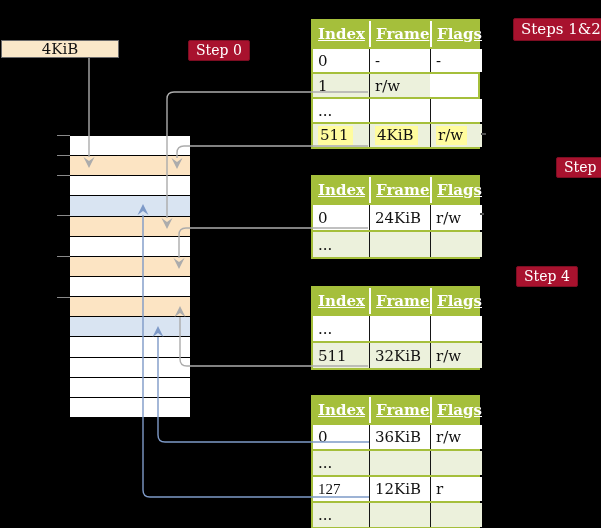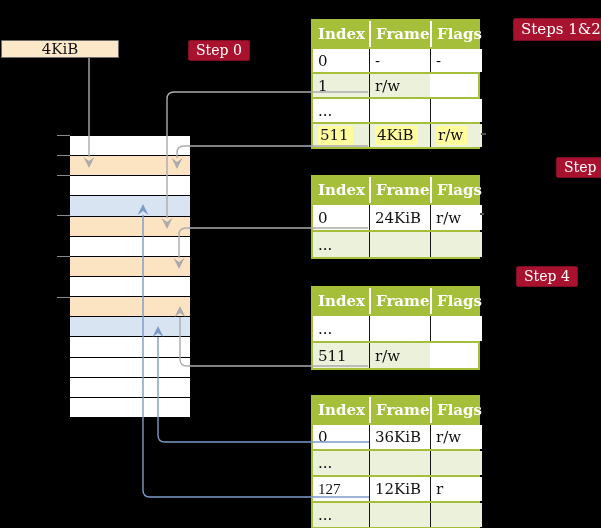--- a/index.html
+++ b/index.html
@@ -32,21 +32,21 @@
   .mem-row{flex:1;border-bottom:1px solid #000;}
   .tick{position:absolute;left:57px;width:13px;height:1px;background:#8a8a8a;}
   
   .ptable{
     position:absolute;left:311px;width:169px;
     border:2px solid var(--green);box-sizing:border-box;background:#fff;
   }
   .prow{display:grid;grid-template-columns:56px 61px 52px;box-sizing:border-box;}
   .prow.head{height:26px;background:var(--green);}
   .prow.head .pcell{
-    color:#fff;font-weight:bold;font-size:15px;border-left:2px solid #fff;
+    color:#fff;font-weight:bold;font-size:15px;border-left:2px solid #fff;text-decoration:underline;
   }
   .prow.head .pcell:first-child{border-left:none;}
   .prow.body{border-top:2px solid var(--green);}
   .prow.body .pcell{font-size:15px;color:#111;border-left:1px solid #161616;}
   .prow.body .pcell:first-child{border-left:none;}
   .pcell{
     display:flex;align-items:center;padding-left:5px;box-sizing:border-box;
     overflow:hidden;white-space:nowrap;
   }
   .hl{background:var(--yellow);padding:0 4px 1px 2px;}
@@ -144,20 +144,21 @@
         <div class="pcell">Frame</div>
         <div class="pcell">Flags</div>
       </div>
       <div class="prow body" style="height: 27px;">
         <div class="pcell" style="background: rgb(255, 255, 255);">...</div>
         <div class="pcell" style="background: rgb(255, 255, 255);"></div>
         <div class="pcell" style="background: rgb(255, 255, 255);"></div>
       </div>
       <div class="prow body" style="height: 27px;">
         <div class="pcell" style="background: rgb(236, 241, 220);">511</div>
+        <div class="pcell" style="background: rgb(236, 241, 220);">32KiB</div>
         <div class="pcell" style="background: rgb(236, 241, 220);">r/w</div>
       </div>
     </div>
   <div class="ptable" id="t3" style="top:395px;">
       <div class="prow head">
         <div class="pcell">Index</div>
         <div class="pcell">Frame</div>
         <div class="pcell">Flags</div>
       </div>
       <div class="prow body" style="height: 26px;">

